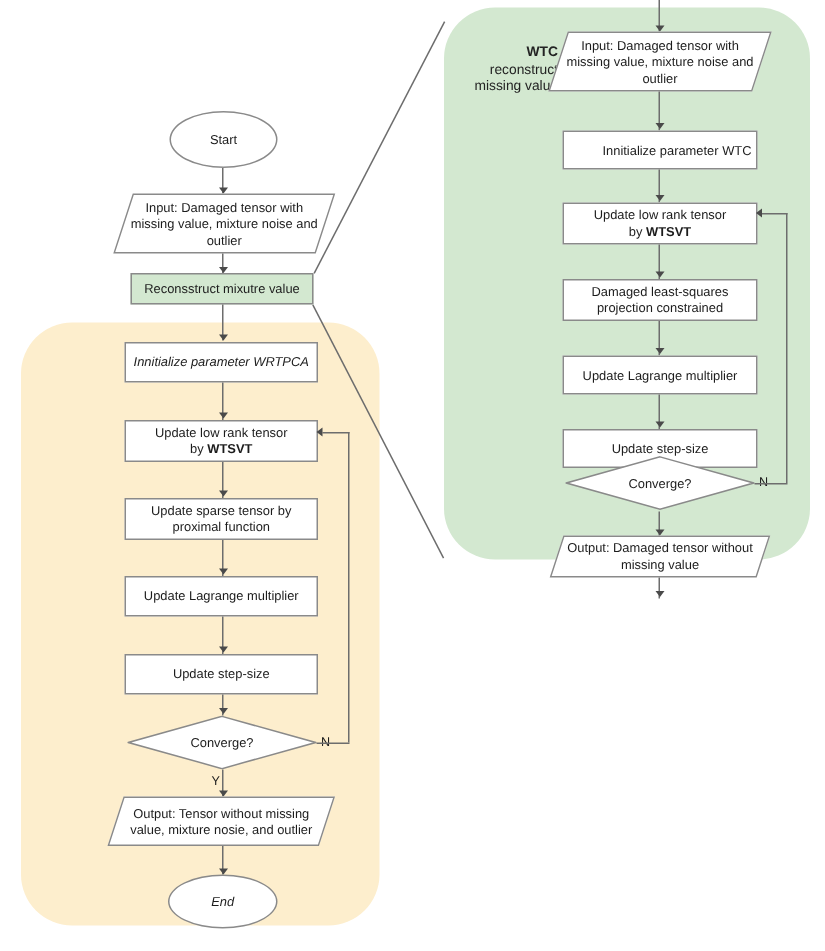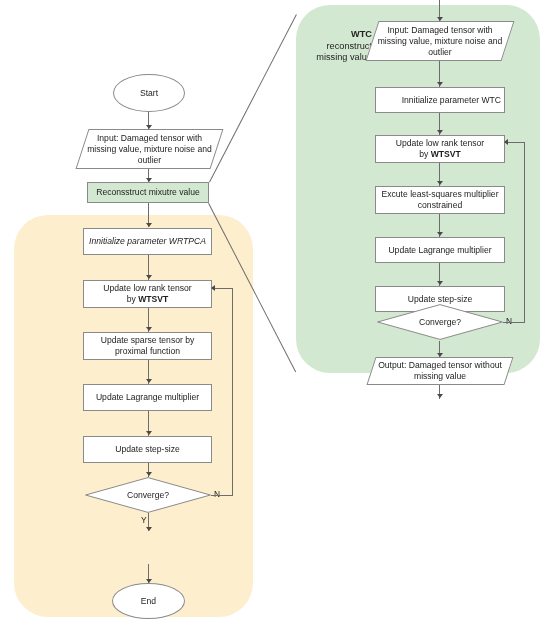--- a/index.html
+++ b/index.html
@@ -149,24 +149,28 @@
   <div class="edgelabel on-yellow" style="left:213px;top:490px;">N</div>
   <div class="line hline" style="left:211px;top:495px;width:22px;"></div>
   <div class="line vline" style="left:232px;top:288px;height:207px;"></div>
   <div class="line hline" style="left:215px;top:288px;width:18px;"></div>
   <div class="arrow arrow-left" style="left:211px;top:285px;"></div>
 
   <div class="line vline" style="left:148px;top:513px;height:18px;"></div>
   <div class="edgelabel on-yellow" style="left:140px;top:516px;">Y</div>
   <div class="arrow arrow-down" style="left:145.5px;top:527px;"></div>
 
+  <div class="node para" style="left:77px;top:531px;width:141px;height:33px;">
+    <div class="shape"></div>
+    <div class="ptext">Output: Tensor without missing value, mixture nosie, and outlier</div>
+  </div>
   <div class="line vline" style="left:148px;top:564px;height:19px;"></div>
   <div class="arrow arrow-down" style="left:145.5px;top:579px;"></div>
 
-  <div class="node terminator" style="left:112px;top:583px;width:73px;height:36px;">
+  <div class="node terminator" style="left:112px;top:583px;width:73px;height:36px;font-style:italic;">
     <span>End</span>
   </div>
 
   <div class="grouplabel" style="left:300px;top:29px;width:72px;">
     <b>WTC</b><br>
     <span>reconstruct</span><br>
     <span>missing value</span>
   </div>
 
   <div class="line vline" style="left:439px;top:0px;height:21px;"></div>
@@ -188,21 +192,21 @@
   <div class="node" style="left:375px;top:135px;width:130px;height:28px;">
     <span>
       <span>Update low rank tensor</span><br>
       <span>by </span><b>WTSVT</b>
     </span>
   </div>
   <div class="line vline" style="left:439px;top:163px;height:23px;"></div>
   <div class="arrow arrow-down" style="left:436.5px;top:181px;"></div>
 
   <div class="node" style="left:375px;top:186px;width:130px;height:28px;">
-    <span>Excute least-squares multiplier constrained</span>
+    <span>Damaged least-squares projection constrained</span>
   </div>
   <div class="line vline" style="left:439px;top:214px;height:23px;"></div>
   <div class="arrow arrow-down" style="left:436.5px;top:232px;"></div>
 
   <div class="node" style="left:375px;top:237px;width:130px;height:26px;">
     <span>Update Lagrange multiplier</span>
   </div>
   <div class="line vline" style="left:439px;top:263px;height:23px;"></div>
   <div class="arrow arrow-down" style="left:436.5px;top:281px;"></div>
 

